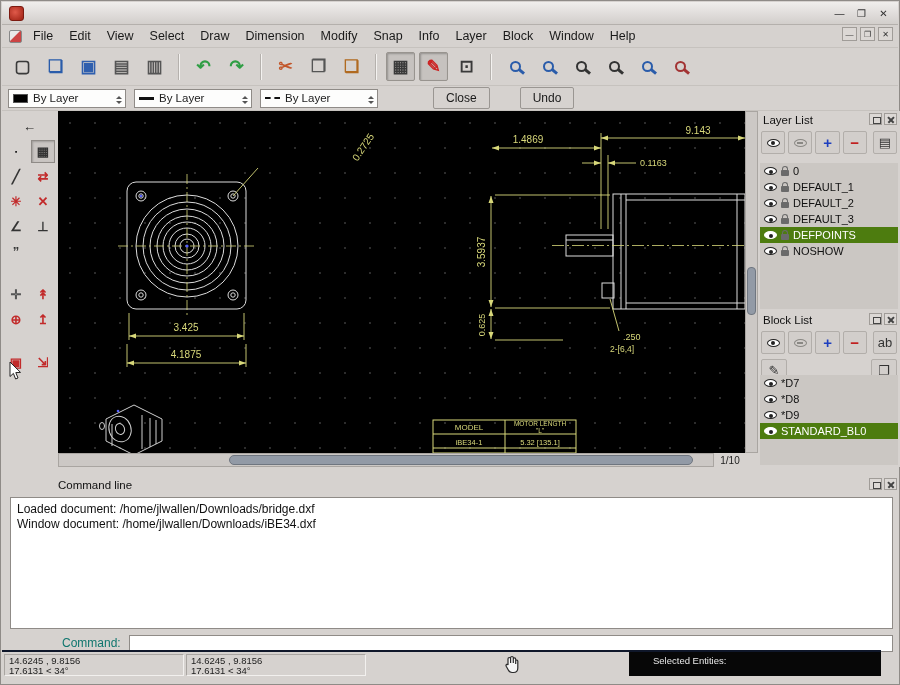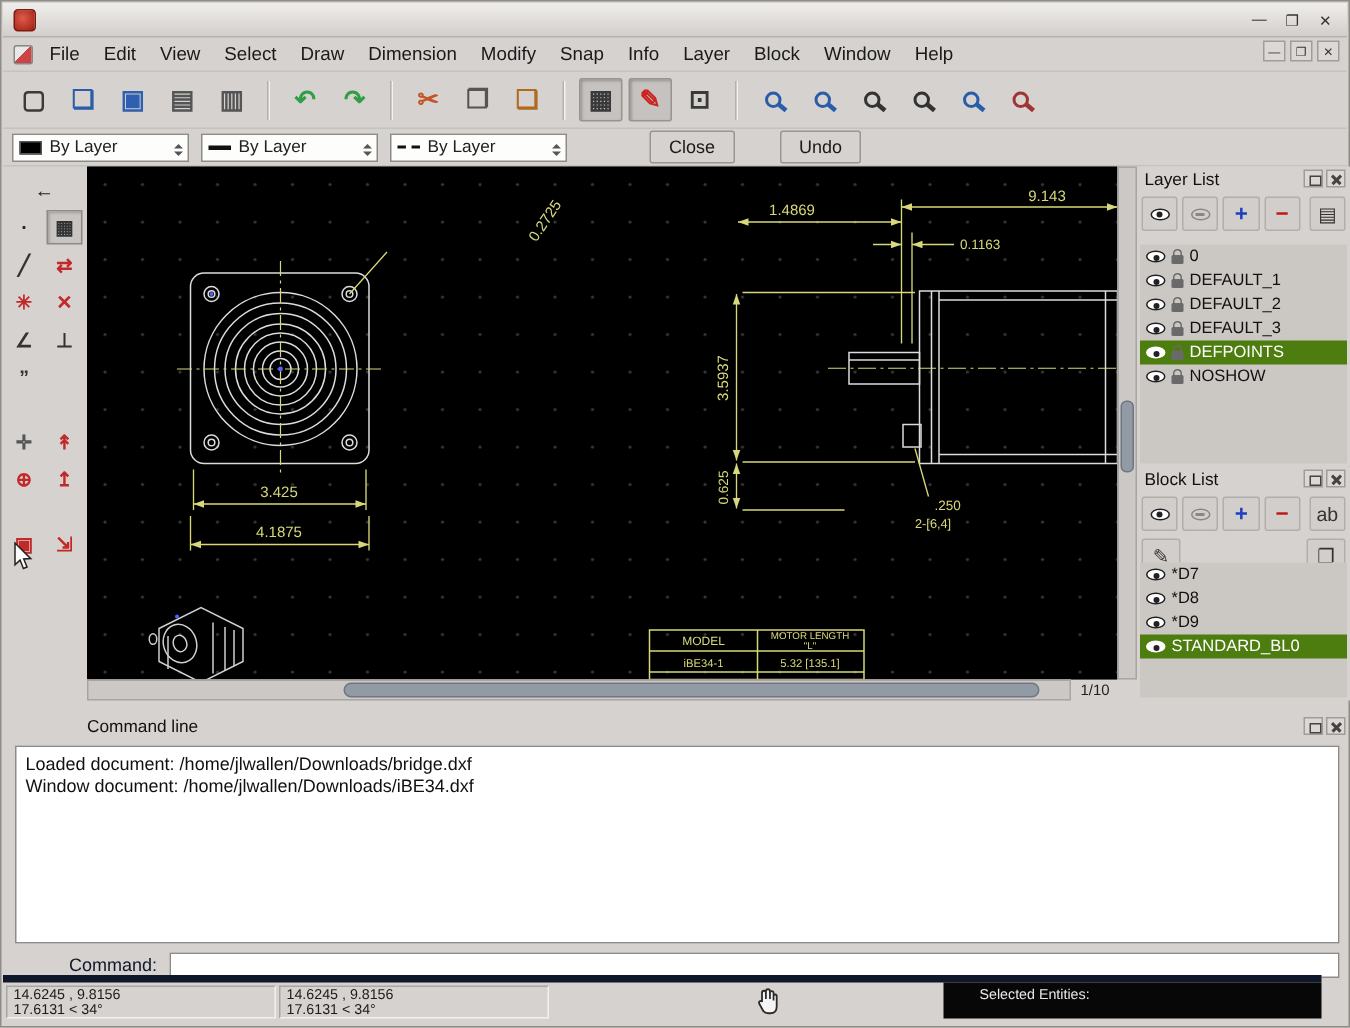--- a/index.html
+++ b/index.html
@@ -108,26 +108,26 @@
   .lrow.sel .eye{border-color:#fff}
   .lname{white-space:nowrap}
 
   
   .cmdpanel{position:absolute;left:1px;top:475px;width:898px;height:177px}
   .cmd-head{height:18px;font-size:11.5px;color:#111;display:flex;align-items:center;padding-left:56px;position:relative}
   .cmd-out{position:absolute;left:8px;right:7px;top:21px;height:132px;background:#fff;
     border:1px solid #8f8b87;font-size:12px;color:#111;padding:4px 6px}
   .cmd-line{line-height:15px;white-space:nowrap}
   .cmd-row{position:absolute;left:8px;right:7px;top:158px;height:18px;display:flex;align-items:center}
-  .cmd-label{font-size:12px;color:#0f172a;margin-left:36px;margin-right:8px}
+  .cmd-label{font-size:12px;color:#0f766e;margin-left:52px;margin-right:8px}
   .cmd-input{flex:1;height:17px;background:#fff;border:1px solid #8f8b87;font-size:12px;padding:0 3px;outline:none;
     font-family:"Liberation Sans",sans-serif}
 
   
-  .statusbar{position:absolute;left:1px;right:18px;bottom:1px;height:33px;background:#d6d2cf;border-top:5px solid #0f172a}
+  .statusbar{position:absolute;left:1px;right:18px;bottom:1px;height:33px;background:#d6d2cf;border-top:2px solid #0f172a}
   .scell{position:absolute;top:2px;height:22px;border:1px solid #a9a5a1;border-bottom-color:#f2f0ee;border-right-color:#f2f0ee;
     font-size:9.5px;line-height:10px;padding:1px 4px;color:#1c1c1c}
   .scell1{left:2px;width:180px}
   .scell2{left:184px;width:180px}
   .hand{position:absolute;left:501px;top:3px}
   .sblack{position:absolute;left:627px;right:0;top:0;height:24px;background:#070707;color:#e8e8e8;
     font-size:9.5px;padding:3px 0 0 24px}
 
   .cursor{position:absolute;left:8px;top:360px;z-index:50;pointer-events:none}
 </style>

